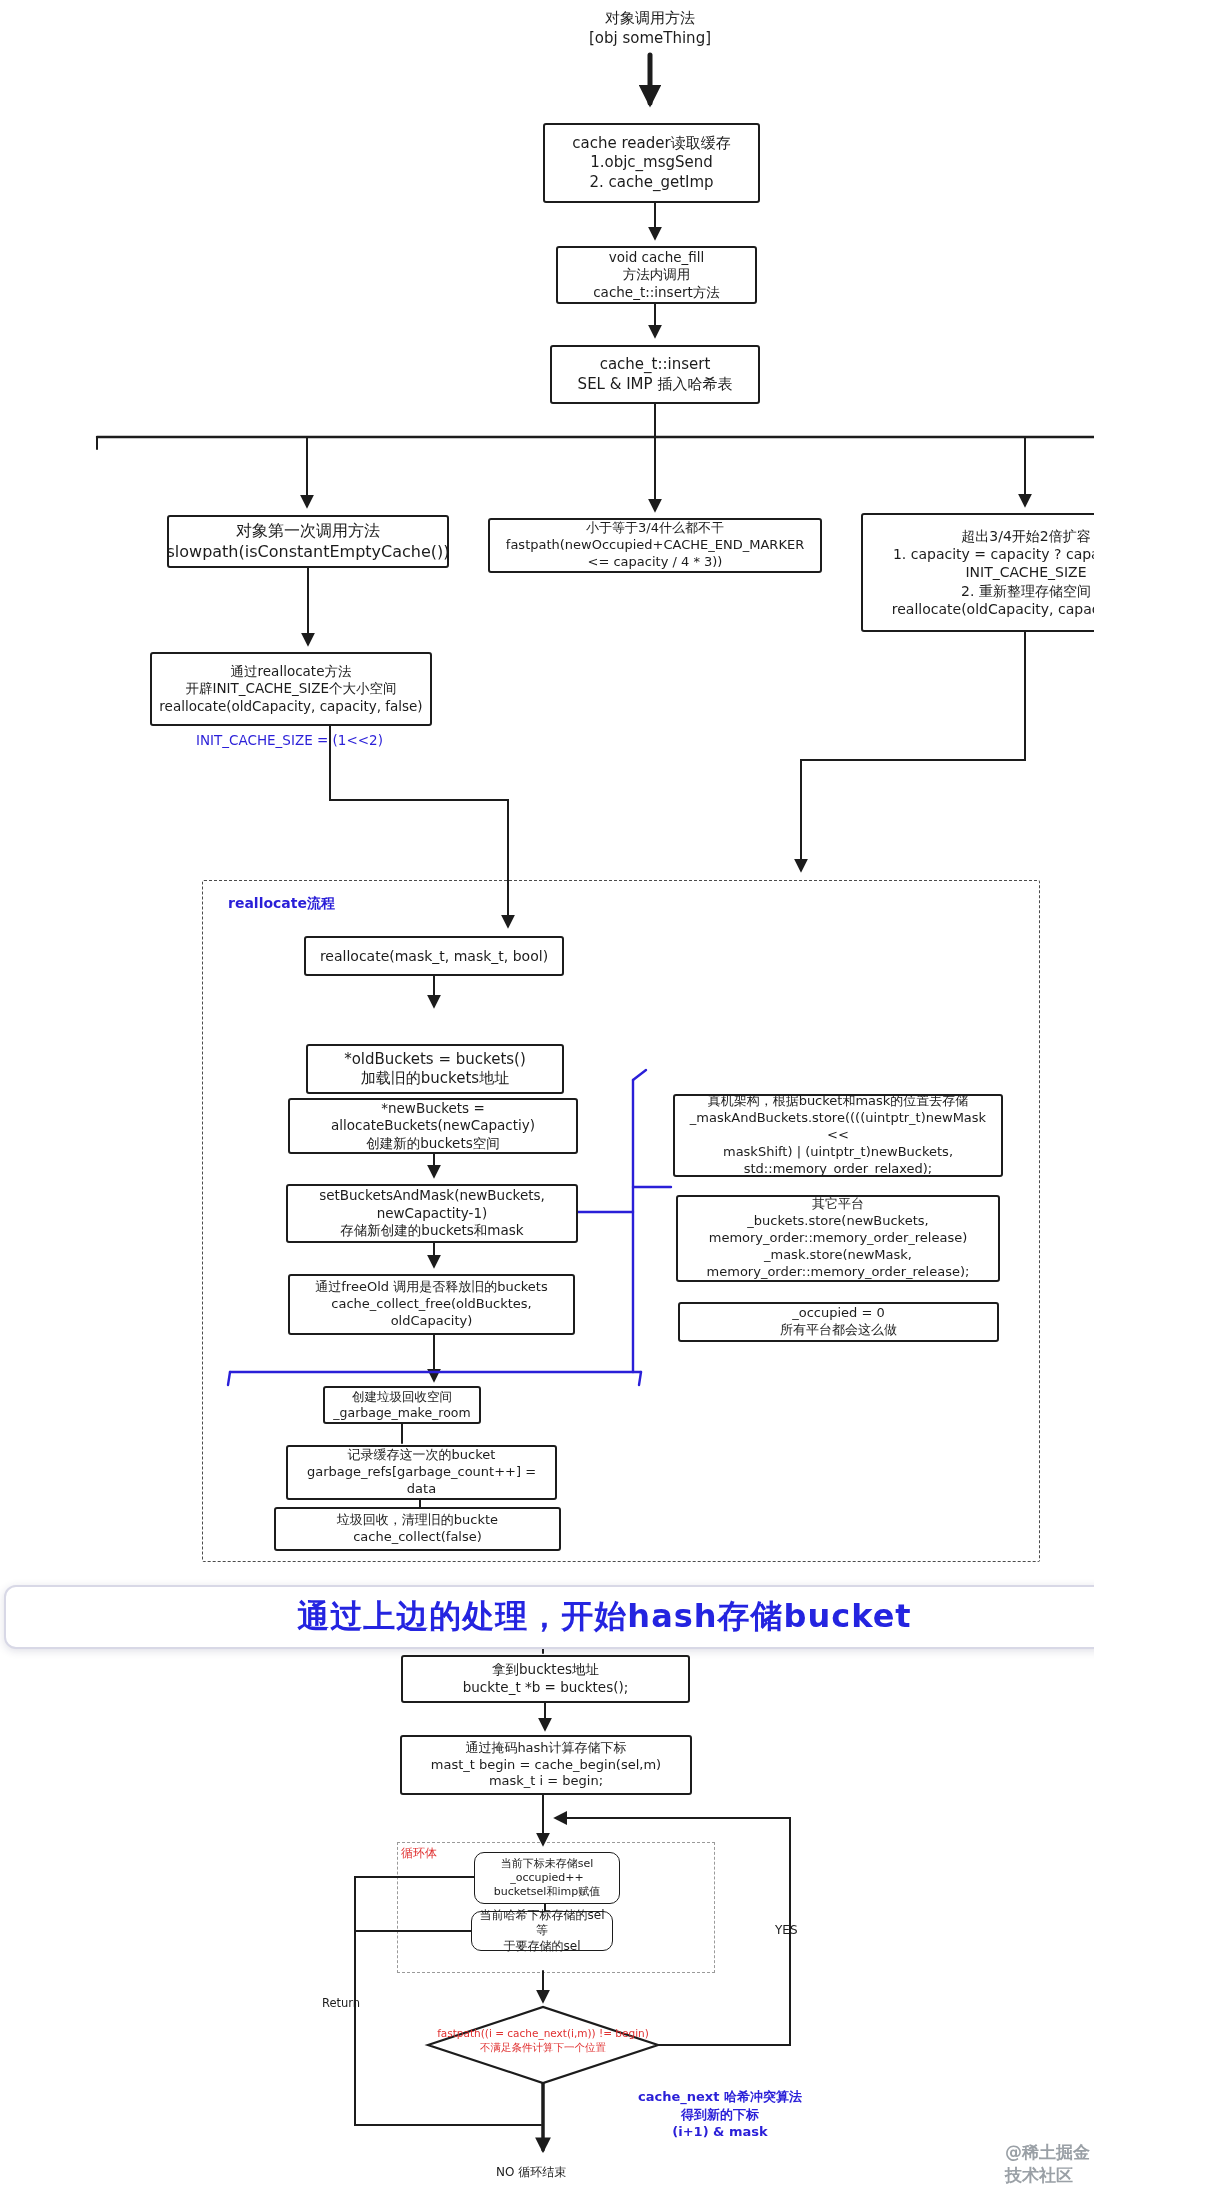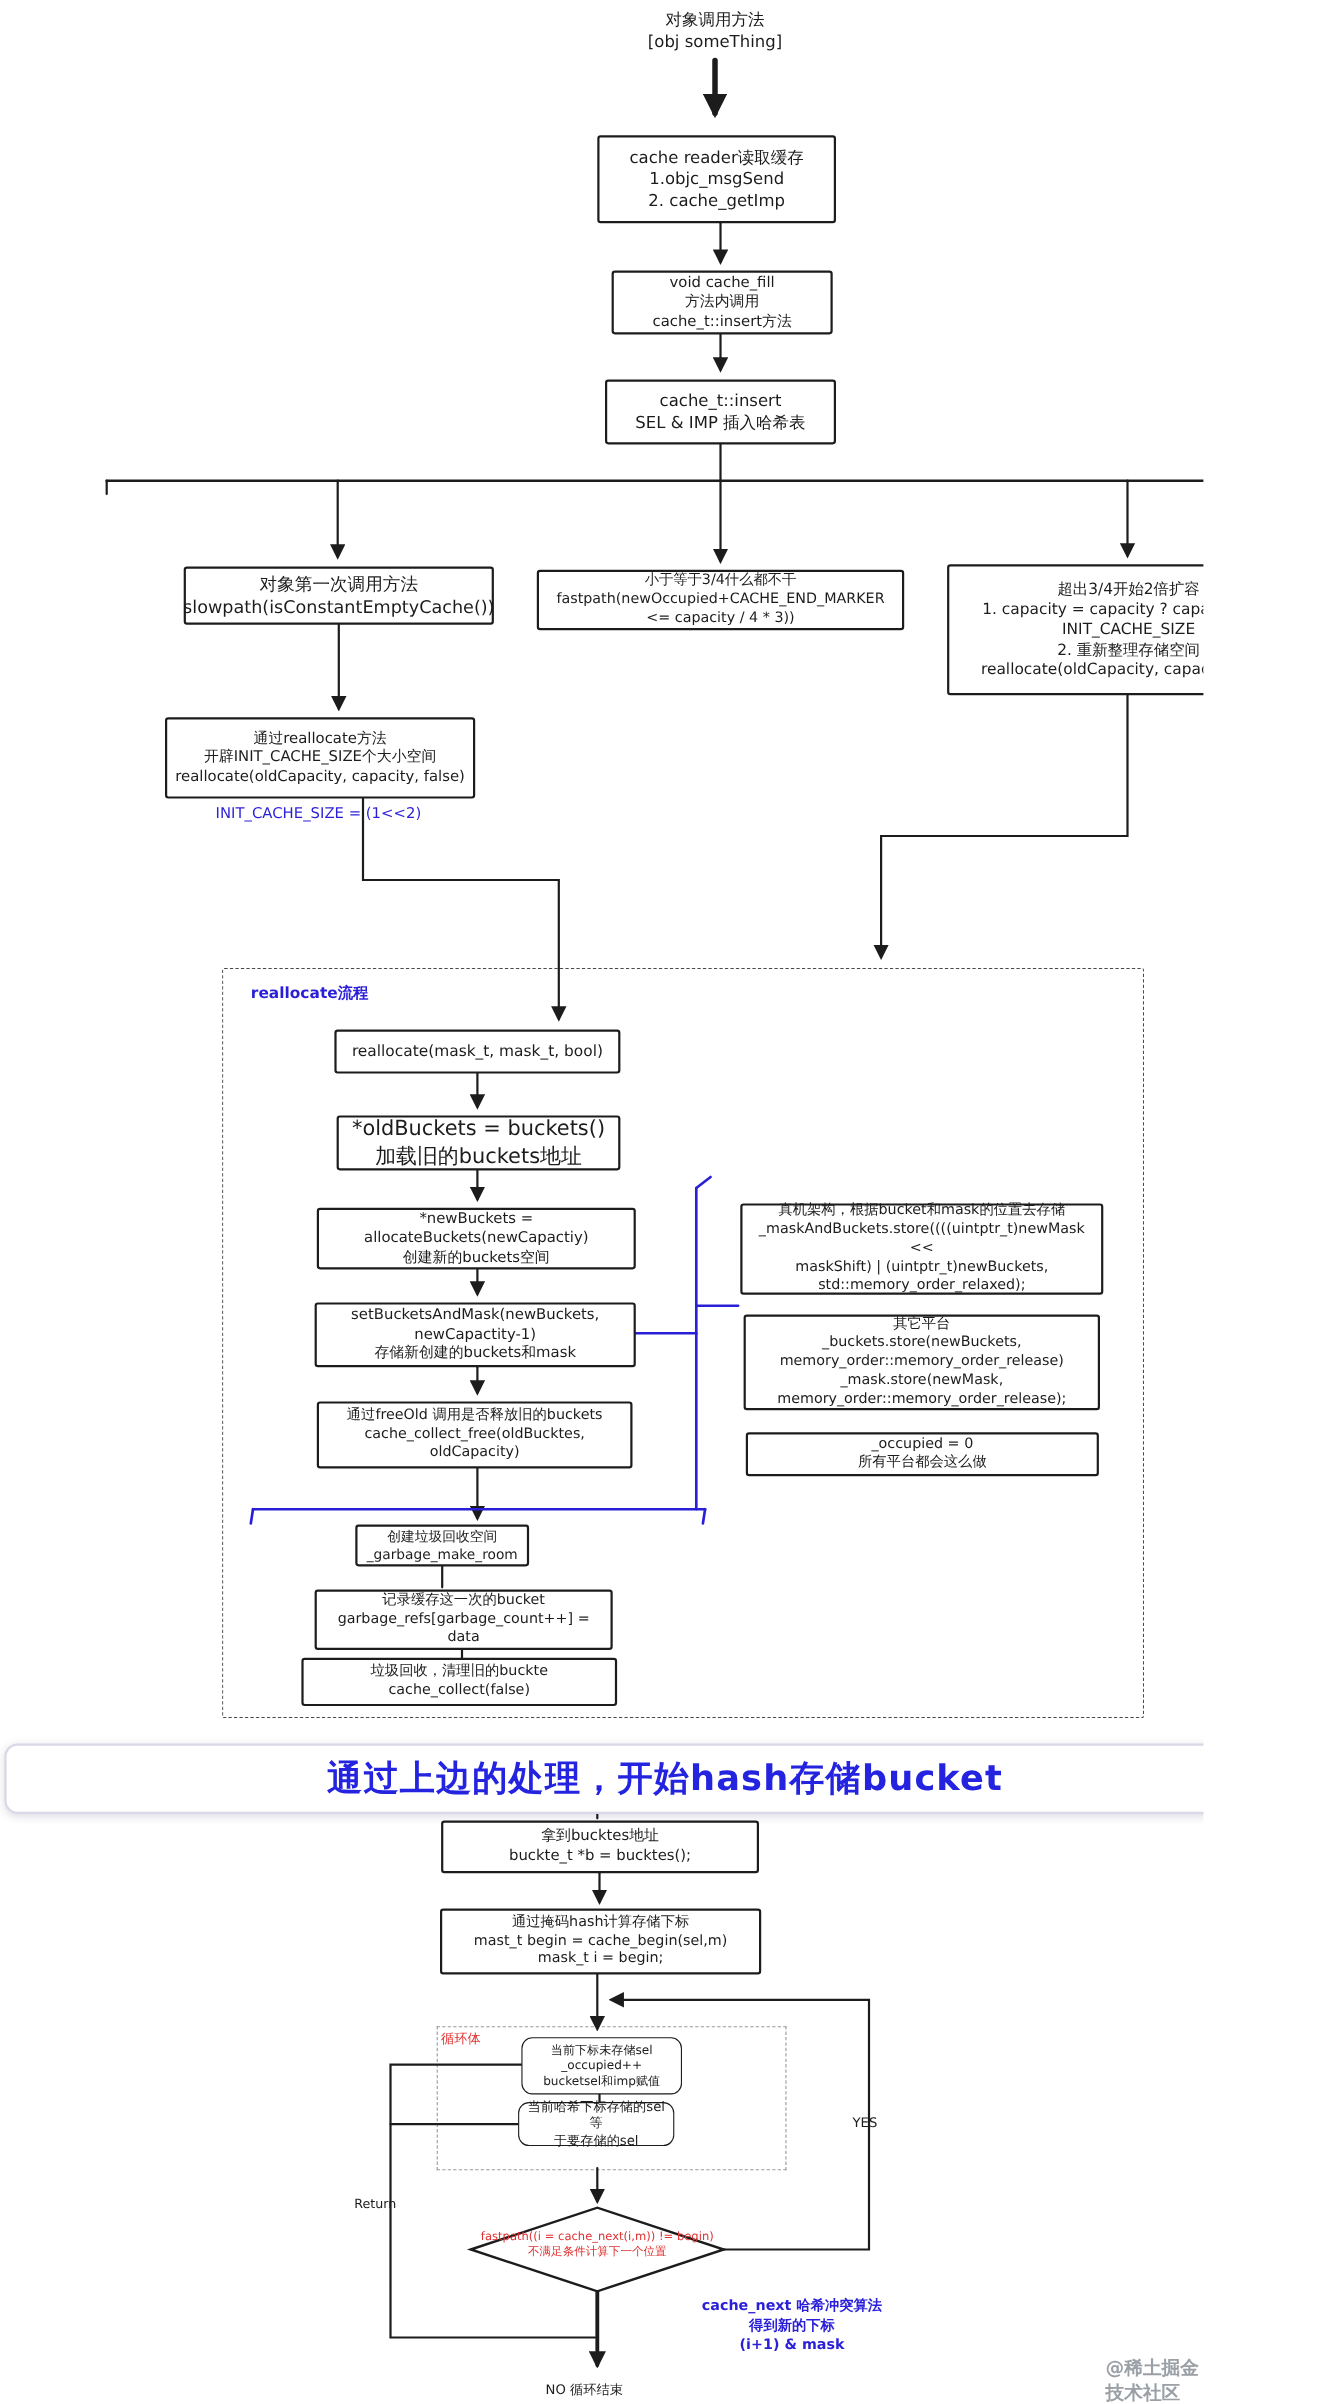--- a/index.html
+++ b/index.html
@@ -105,21 +105,21 @@
 reallocate(oldCapacity, capacity, true)</div>
 
   <div class="box" style="left:150px;top:652px;width:282px;height:74px;font-size:13.5px">通过reallocate方法
 开辟INIT_CACHE_SIZE个大小空间
 reallocate(oldCapacity, capacity, false)</div>
   <div class="note blue" style="left:196px;top:731px;font-size:13.5px">INIT_CACHE_SIZE = (1&lt;&lt;2)</div>
 
   <div class="note blue" style="left:228px;top:894px;font-size:14px;font-weight:bold">reallocate流程</div>
 
   <div class="box" style="left:304px;top:936px;width:260px;height:40px;font-size:14px">reallocate(mask_t, mask_t, bool)</div>
-  <div class="box" style="left:306px;top:1014px;width:258px;height:50px;font-size:19px">*oldBuckets = buckets()
+  <div class="box" style="left:306px;top:1044px;width:258px;height:50px;font-size:15px">*oldBuckets = buckets()
 加载旧的buckets地址</div>
   <div class="box" style="left:288px;top:1098px;width:290px;height:56px;font-size:13.5px">*newBuckets =
 allocateBuckets(newCapactiy)
 创建新的buckets空间</div>
   <div class="box" style="left:286px;top:1184px;width:292px;height:59px;font-size:13.5px">setBucketsAndMask(newBuckets,
 newCapactity-1)
 存储新创建的buckets和mask</div>
   <div class="box" style="left:288px;top:1274px;width:287px;height:61px;font-size:13px">通过freeOld 调用是否释放旧的buckets
 cache_collect_free(oldBucktes,
 oldCapacity)</div>

